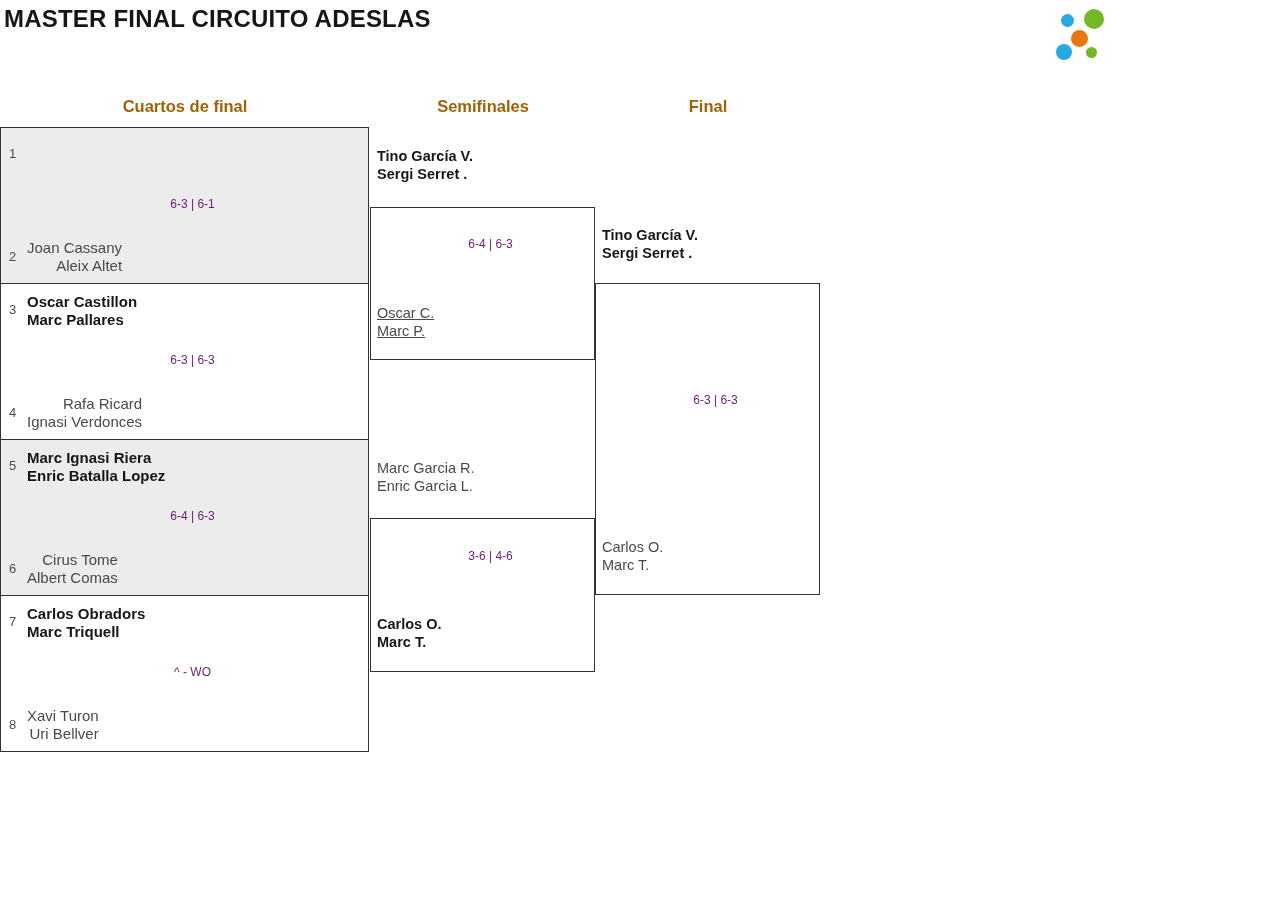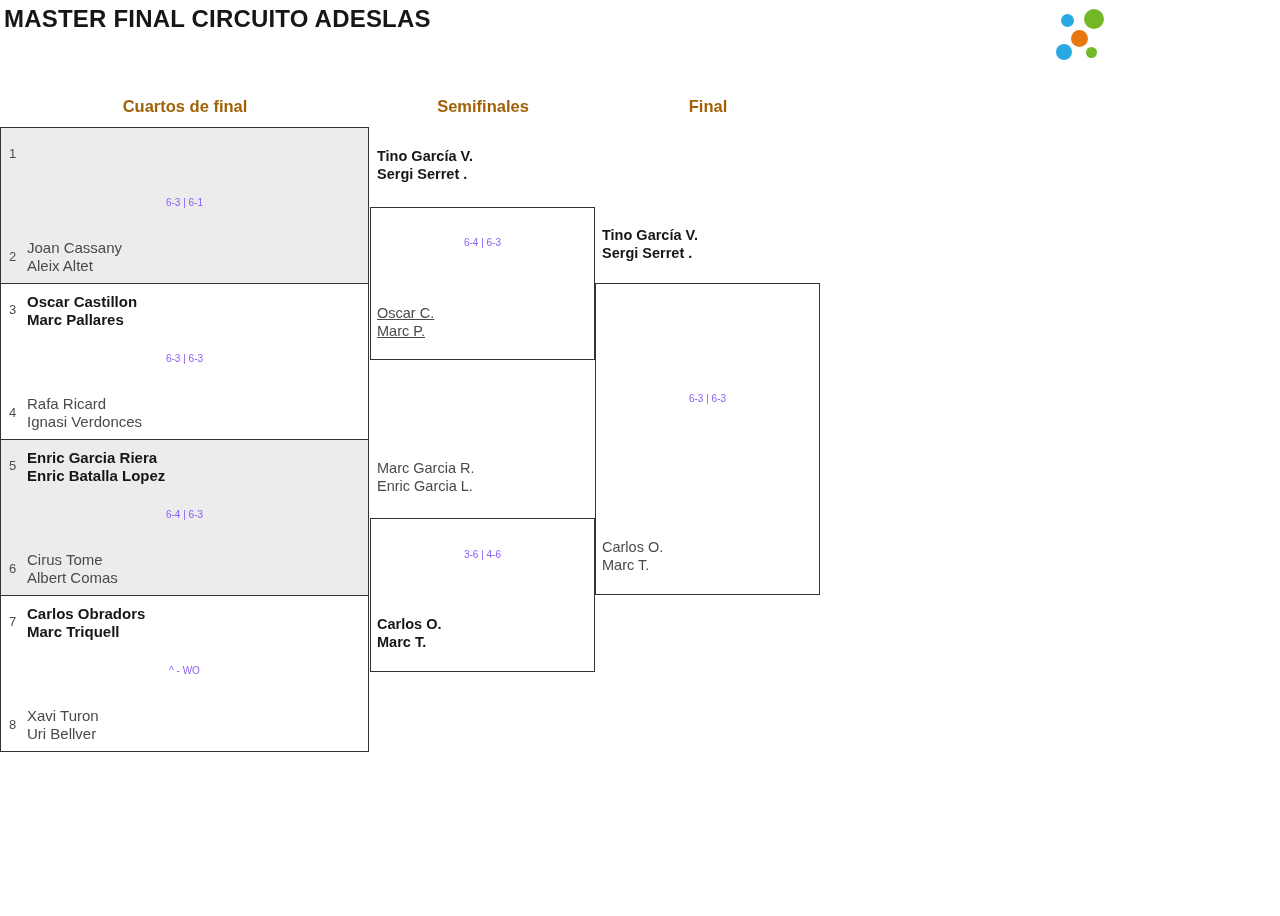--- a/index.html
+++ b/index.html
@@ -60,24 +60,24 @@
   .rh-f  { left: 595px; width: 226px; }
 
   
   .match { position: absolute; }
   .team { position: absolute; font-size: 15px; line-height: 17.5px; }
   .team .line { display: block; white-space: nowrap; }
   .winner { font-weight: 700; color: #161616; }
   .loser  { font-weight: 400; color: #4a4a4a; }
   .score {
     position: absolute;
-    left: 0; width: 100%;
+    left: 8px; width: 100%;
     text-align: center;
-    font-size: 10px;
-    color: #8b5cf6;
+    font-size: 12px;
+    color: #701a75;
   }
   .seed {
     position: absolute;
     left: 8px;
     font-size: 13px;
     color: #4d4d4d;
   }
 
   
   .qf {
@@ -87,21 +87,21 @@
     border: 1px solid #333333;
   }
   .qf-shaded { background: #ececec; }
   .qf-1 { top: 127px; }
   .qf-2 { top: 283px; }
   .qf-3 { top: 439px; }
   .qf-4 { top: 595px; }
   .qf .team-top    { left: 26px; top: 9px; }
   .qf .seed-top    { top: 18px; }
   .qf .score       { top: 69px; }
-  .qf .team-bottom { left: 26px; bottom: 9px; }
+  .qf .team-bottom { left: 26px; bottom: 9px; text-align: right; }
   .qf .seed-bottom { bottom: 19px; }
 
   
   .open-match .team { font-size: 14.5px; }
   .open-match .box {
     position: absolute;
     left: 0; width: 225px;
     border: 1px solid #333333;
     background: transparent;
   }
@@ -164,21 +164,21 @@
     <span class="seed seed-bottom">4</span>
     <div class="team team-bottom loser">
       <span class="line">Rafa Ricard</span>
       <span class="line">Ignasi Verdonces</span>
     </div>
   </div>
 
   <div class="match qf qf-3 qf-shaded">
     <span class="seed seed-top">5</span>
     <div class="team team-top winner">
-      <span class="line">Enric Garcia Riera</span>
+      <span class="line">Marc Ignasi Riera</span>
       <span class="line">Enric Batalla Lopez</span>
     </div>
     <div class="score">6-4 | 6-3</div>
     <span class="seed seed-bottom">6</span>
     <div class="team team-bottom loser">
       <span class="line">Cirus Tome</span>
       <span class="line">Albert Comas</span>
     </div>
   </div>
 

